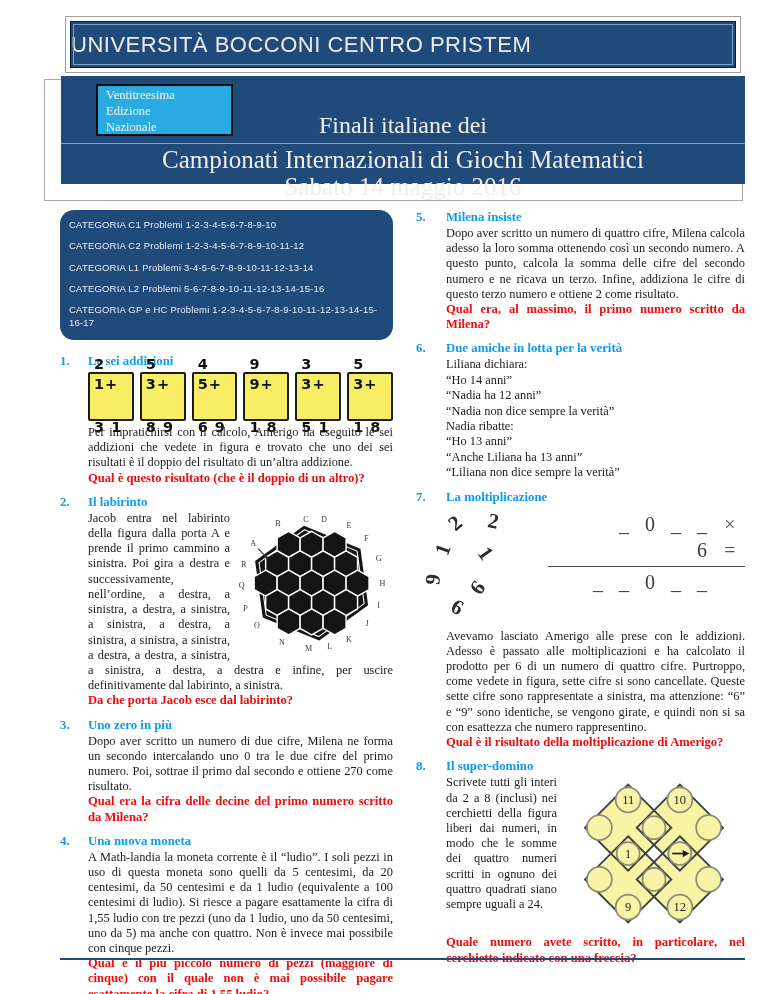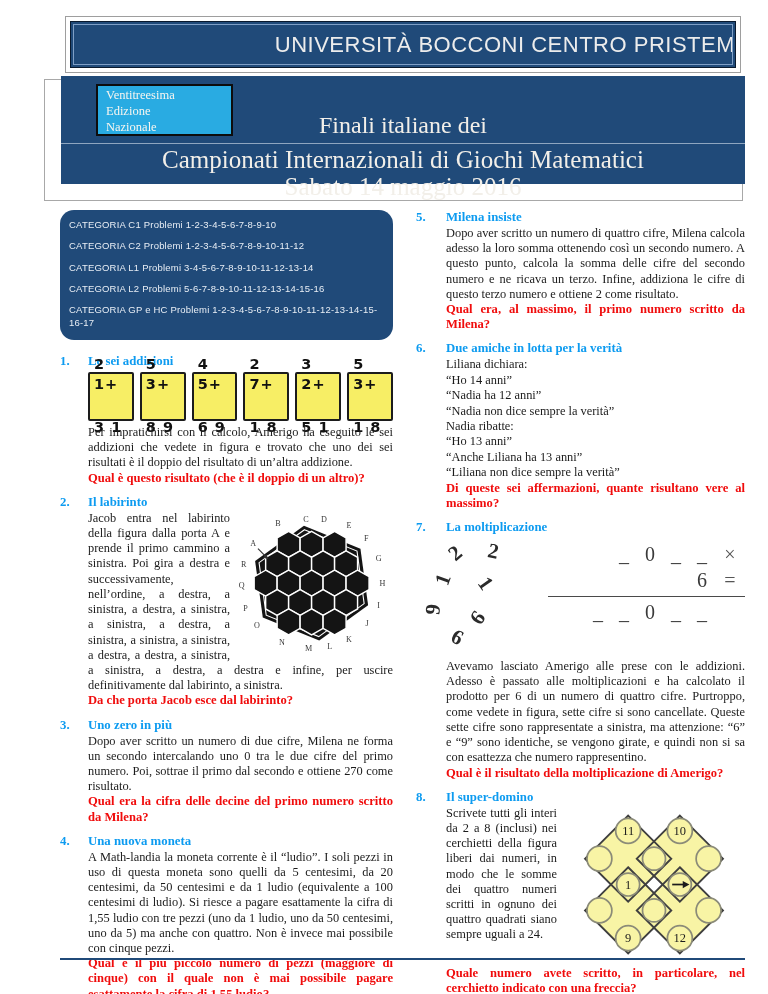--- a/index.html
+++ b/index.html
@@ -5,21 +5,21 @@
   * { margin:0; padding:0; box-sizing:border-box; }
   body { background:#fff; font-family:"Liberation Serif","DejaVu Serif",serif; }
   .page { position:relative; width:768px; height:994px; background:#fff; overflow:hidden; }
 
   
   .hdr-outer { position:absolute; left:65px; top:16px; width:676px; height:57px;
     background:#fff; border:1px solid #9e9e9e; }
   .hdr-navy { position:absolute; left:4px; top:4px; right:4px; bottom:4px;
     background:#204A79; border:1px solid #0a1a2e;
     outline:1px solid #7F9FC6; outline-offset:-4px;
-    display:flex; align-items:center; justify-content:flex-end; }
+    display:flex; align-items:center; justify-content:flex-start; }
   .hdr-navy .t { font-family:"Liberation Sans",sans-serif; font-size:22px; color:#ECECEC; letter-spacing:.5px; }
 
   .banner-back { position:absolute; left:44px; top:79px; width:699px; height:122px;
     background:#fff; border:1.5px solid #a8a8a8; }
   .banner { position:absolute; left:61px; top:76px; width:684px; height:108px; background:#204A79; }
   .banner .sep { position:absolute; left:0; top:67px; width:100%; height:1px; background:#8FA6C0; }
   .badge { position:absolute; left:35px; top:8px; width:137px; height:52px;
     background:#29ABE2; border:2px solid #0d0d0d; padding:2px 8px;
     color:#F8F6F0; font-size:12.5px; line-height:1.26; }
   .banner-l1 { position:absolute; left:0; top:36px; width:100%; text-align:center;
@@ -127,25 +127,25 @@
         </div>
         <div class="addbox">
           <div>5 3+</div>
           <div>8 9</div>
         </div>
         <div class="addbox">
           <div>4 5+</div>
           <div>6 9</div>
         </div>
         <div class="addbox">
-          <div>2 7+</div>
+          <div>9 9+</div>
           <div>1 8</div>
         </div>
         <div class="addbox">
-          <div>3 2+</div>
+          <div>3 3+</div>
           <div>5 1</div>
         </div>
         <div class="addbox">
           <div>5 3+</div>
           <div>1 8</div>
         </div>
       </div>
       <div class="pbody">Per impratichirsi con il calcolo, Amerigo ha eseguito le sei addizioni che vedete in figura e trovato che uno dei sei risultati è il doppio del risultato di un’altra addizione.</div>
       <div class="pq">Qual è questo risultato (che è il doppio di un altro)?</div>
     </div>
@@ -241,21 +241,20 @@
       <div class="plines">
         <div>Liliana dichiara:</div>
         <div>“Ho 14 anni”</div>
         <div>“Nadia ha 12 anni”</div>
         <div>“Nadia non dice sempre la verità”</div>
         <div>Nadia ribatte:</div>
         <div>“Ho 13 anni”</div>
         <div>“Anche Liliana ha 13 anni”</div>
         <div>“Liliana non dice sempre la verità”</div>
       </div>
-      <div class="pq">Di queste sei affermazioni, quante risultano vere al massimo?</div>
     </div>
 
     <div class="prob">
       <div class="phead">
         <span class="pnum">7.</span><span>La moltiplicazione</span>
       </div>
       <div class="multfig">
         <div class="scatter">
           <span class="sd" style="left:22px; top:0;   transform:rotate(-40deg);">2</span>
           <span class="sd" style="left:60px; top:-2px;transform:rotate(12deg);">2</span>

